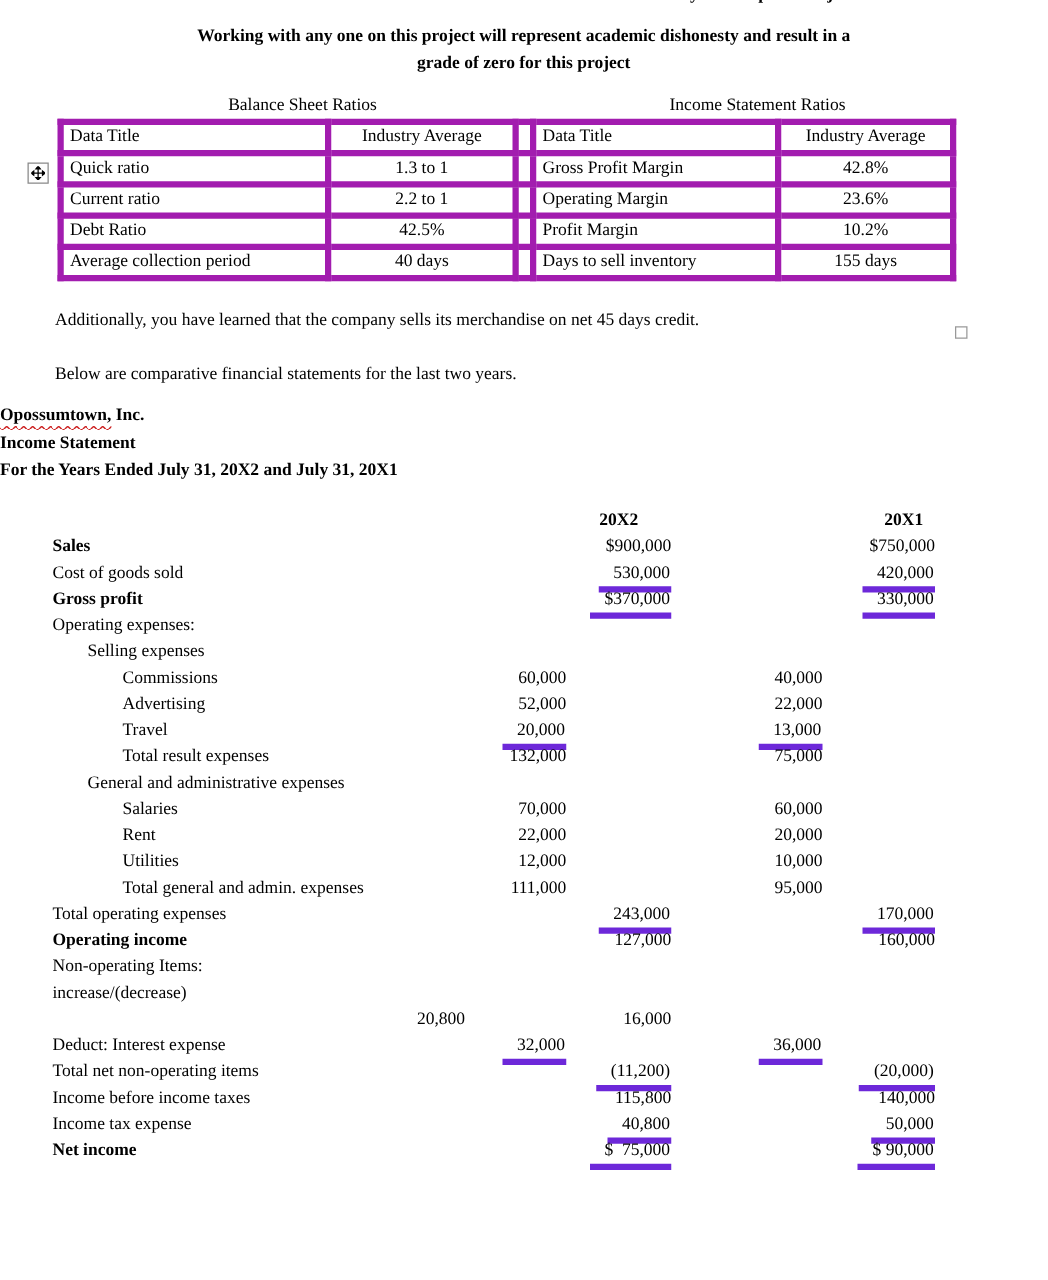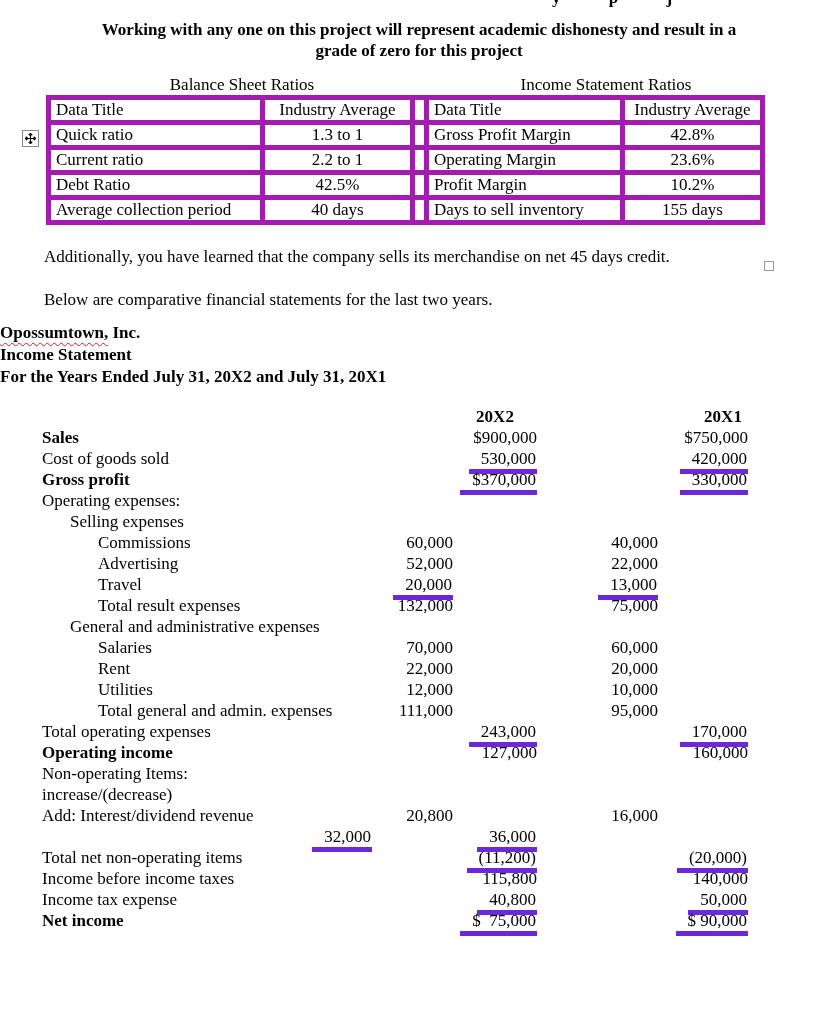--- a/index.html
+++ b/index.html
@@ -1,17 +1,17 @@
 <!DOCTYPE html>
 <html><head>
 <meta charset="utf-8">
 <style>
   html,body{margin:0;padding:0;background:#fff;}
   .page{position:relative;width:838px;height:1024px;background:#fff;overflow:hidden;
-        font-family:"Liberation Serif","DejaVu Serif",serif;font-size:17px;color:#000;}
+        font-family:"Liberation Serif","DejaVu Serif",serif;font-size:14px;color:#000;}
   .b{font-weight:bold;}
   .center{text-align:center;}
 
   
   .topfrag{position:absolute;left:552px;top:0;width:140px;height:9px;overflow:hidden;}
   .topfrag span{display:block;margin-top:-12px;font-weight:bold;letter-spacing:22px;white-space:pre;}
 
   .warning{margin:19px 40px 0 40px;line-height:21px;}
   .para{margin:14px 0 0 46px;line-height:21px;}
 
@@ -267,27 +267,27 @@
           <div class="c"></div>
         </div>
         <div class="srow">
           <div class="lbl">increase/(decrease)</div>
           <div class="c"></div>
           <div class="c"></div>
           <div class="c"></div>
           <div class="c"></div>
         </div>
         <div class="srow">
-          <div class="lbl">Add: Interest/dividend revenue</div>
           <div class="c"><span class="num">20,800</span></div>
           <div class="c"></div>
           <div class="c"><span class="num">16,000</span></div>
           <div class="c"></div>
         </div>
         <div class="srow">
+          <div class="lbl">Deduct: Interest expense</div>
           <div class="c"><span class="num u">32,000</span></div>
           <div class="c"></div>
           <div class="c"><span class="num u">36,000</span></div>
           <div class="c"></div>
         </div>
         <div class="srow">
           <div class="lbl">Total net non-operating items</div>
           <div class="c"></div>
           <div class="c"><span class="num u">(11,200)</span></div>
           <div class="c"></div>

